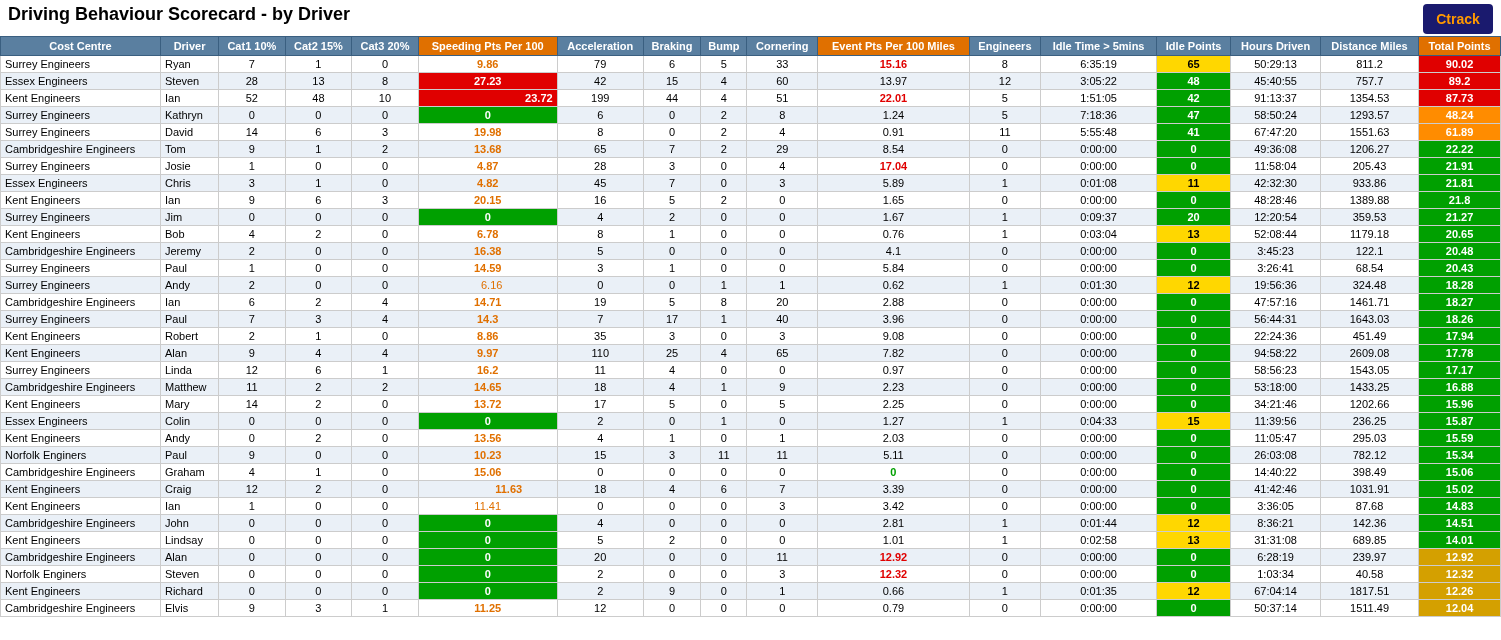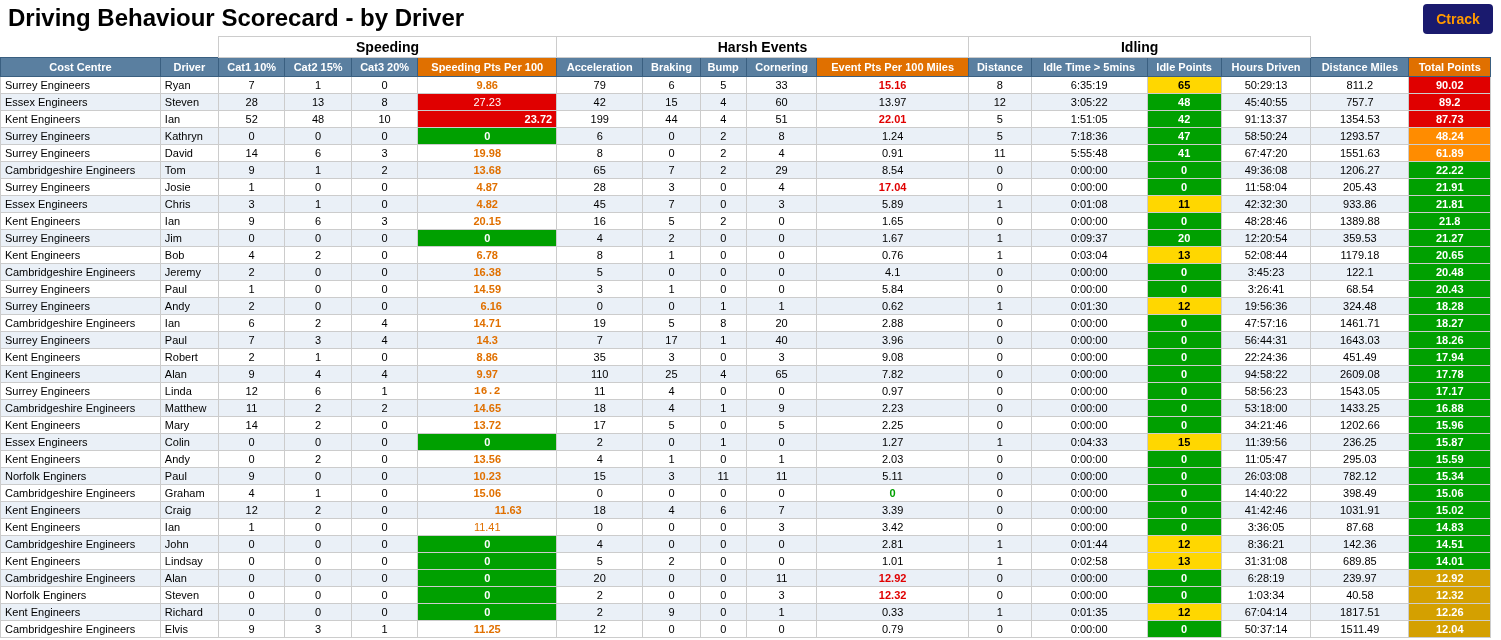--- a/index.html
+++ b/index.html
@@ -5,21 +5,21 @@
     * { margin: 0; padding: 0; box-sizing: border-box; }
     body { font-family: Arial, sans-serif; font-size: 11px; background: #fff; width: 1501px; }
     
     .header-area {
       display: flex;
       justify-content: space-between;
       align-items: flex-start;
       padding: 4px 8px 2px 8px;
     }
     .title-block {}
-    .main-title { font-size: 24px; font-weight: bold; color: #000; }
+    .main-title { font-size: 18px; font-weight: bold; color: #000; }
     .date-info { font-size: 10px; color: #333; margin-top: 2px; }
     .logo {
       width: 70px; height: 30px;
       background: #1a1a6e;
       border-radius: 4px;
       display: flex; align-items: center; justify-content: center;
       color: #fff; font-size: 14px; font-weight: bold;
     }
     .logo span { color: #f90; }
     
@@ -80,41 +80,33 @@
       <div class="main-title">Driving Behaviour Scorecard - by Driver</div>
     </div>
     <div class="logo">
       <span style="color:#f90;">C</span>
         <span>track</span>
     </div>
   </div>
 
   <table>
     <thead>
-      <tr class="section-row">
-        <th class="empty" colspan="2"></th>
-        <th colspan="4">Speeding</th>
-        <th colspan="5">Harsh Events</th>
-        <th colspan="4">Idling</th>
-        <th colspan="2" class="empty"></th>
-        <th class="empty"></th>
-      </tr>
       <tr class="col-header">
         <th>Cost Centre</th>
         <th>Driver</th>
         <th>Cat1 10%</th>
         <th>Cat2 15%</th>
         <th>Cat3 20%</th>
         <th class="orange">Speeding Pts Per 100</th>
         <th>Acceleration</th>
         <th>Braking</th>
         <th>Bump</th>
         <th>Cornering</th>
         <th class="orange">Event Pts Per 100 Miles</th>
-        <th>Distance</th>
+        <th>Engineers</th>
         <th>Idle Time &gt; 5mins</th>
         <th>Idle Points</th>
         <th>Hours Driven</th>
         <th>Distance Miles</th>
         <th class="orange">Total Points</th>
       </tr>
     </thead>
     <tbody id="table-body">
     <tr>
     <td class="left">Surrey Engineers</td>
@@ -134,21 +126,21 @@
     <td>50:29:13</td>
     <td>811.2</td>
     <td class="total-red">90.02</td>
   </tr>
         <tr>
     <td class="left">Essex Engineers</td>
     <td class="left">Steven</td>
     <td>28</td>
     <td>13</td>
     <td>8</td>
-    <td class="" style="background: rgb(224, 0, 0); color: rgb(255, 255, 255); font-weight: normal;">27.23</td>
+    <td class="" style="background: rgb(224, 0, 0); color: rgb(255, 255, 255); font-weight: bold;">27.23</td>
     <td>42</td>
     <td>15</td>
     <td>4</td>
     <td>60</td>
     <td style="">13.97</td>
     <td>12</td>
     <td>3:05:22</td>
     <td class="cell-green">48</td>
     <td>45:40:55</td>
     <td>757.7</td>
@@ -362,21 +354,21 @@
     <td>3:26:41</td>
     <td>68.54</td>
     <td class="total-green">20.43</td>
   </tr>
         <tr>
     <td class="left">Surrey Engineers</td>
     <td class="left">Andy</td>
     <td>2</td>
     <td>0</td>
     <td>0</td>
-    <td class="" style="color: rgb(224, 112, 0); font-weight: bold; padding-left: 12px;">6.16</td>
+    <td class="" style="color: rgb(224, 112, 0); font-weight: normal; padding-left: 12px;">6.16</td>
     <td>0</td>
     <td>0</td>
     <td>1</td>
     <td>1</td>
     <td style="">0.62</td>
     <td>1</td>
     <td>0:01:30</td>
     <td class="cell-yellow">12</td>
     <td>19:56:36</td>
     <td>324.48</td>
@@ -457,21 +449,21 @@
     <td>94:58:22</td>
     <td>2609.08</td>
     <td class="total-green">17.78</td>
   </tr>
         <tr>
     <td class="left">Surrey Engineers</td>
     <td class="left">Linda</td>
     <td>12</td>
     <td>6</td>
     <td>1</td>
-    <td class="" style="color: rgb(224, 112, 0); font-weight: bold; font-family: Liberation Mono, monospace;">16.2</td>
+    <td class="" style="color: rgb(224, 112, 0); font-weight: bold;">16.2</td>
     <td>11</td>
     <td>4</td>
     <td>0</td>
     <td>0</td>
     <td style="">0.97</td>
     <td>0</td>
     <td>0:00:00</td>
     <td class="cell-green">0</td>
     <td>58:56:23</td>
     <td>1543.05</td>
@@ -709,21 +701,21 @@
     <td class="left">Kent Engineers</td>
     <td class="left">Richard</td>
     <td>0</td>
     <td>0</td>
     <td>0</td>
     <td class="" style="background: rgb(0, 160, 0); color: rgb(255, 255, 255); font-weight: bold;">0</td>
     <td>2</td>
     <td>9</td>
     <td>0</td>
     <td>1</td>
-    <td style="">0.33</td>
+    <td style="">0.66</td>
     <td>1</td>
     <td>0:01:35</td>
     <td class="cell-yellow">12</td>
     <td>67:04:14</td>
     <td>1817.51</td>
     <td class="total-yellow">12.26</td>
   </tr>
         <tr>
     <td class="left">Cambridgeshire Engineers</td>
     <td class="left">Elvis</td>

